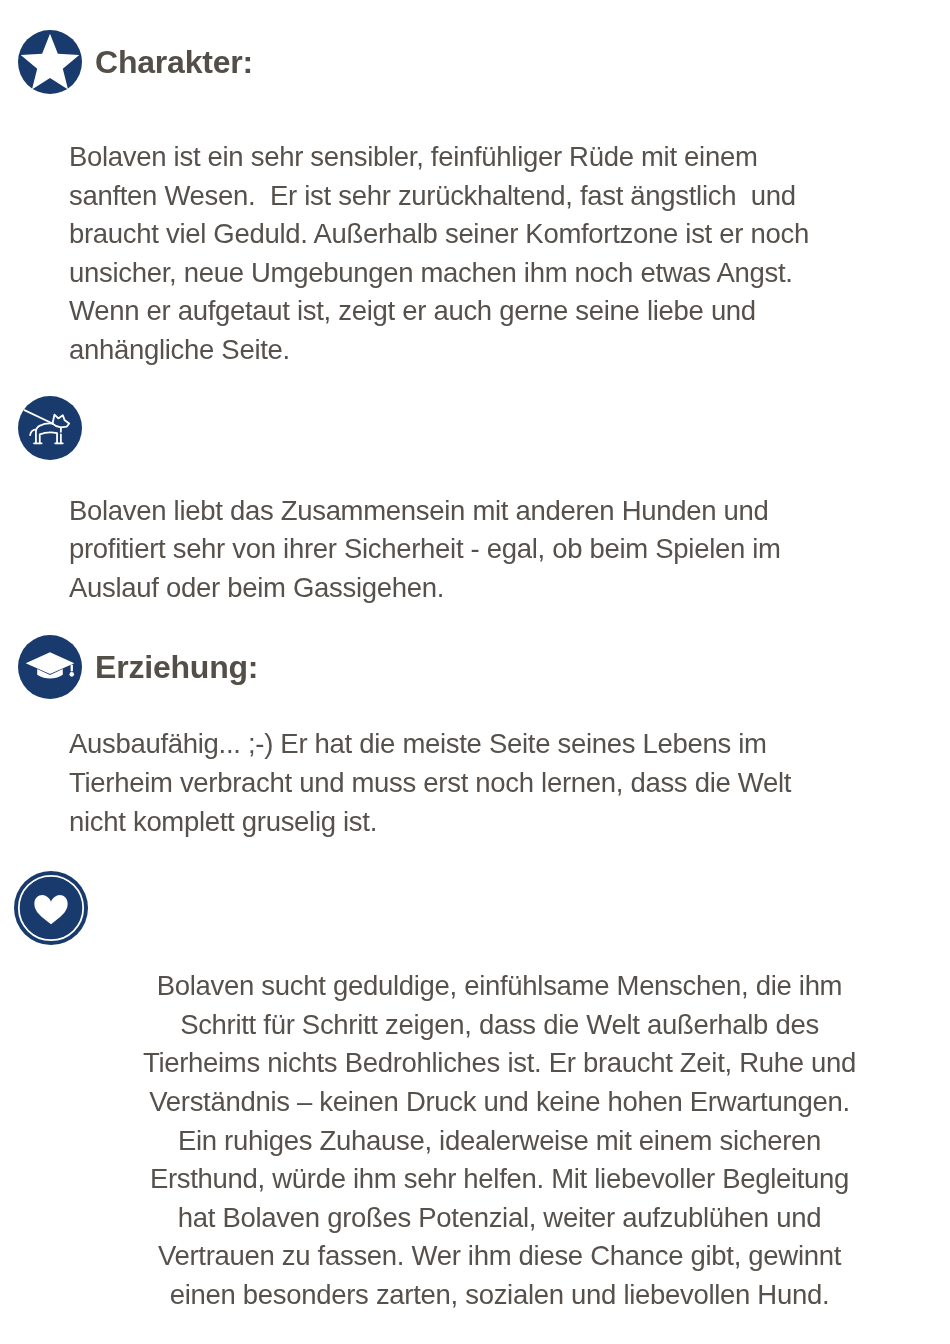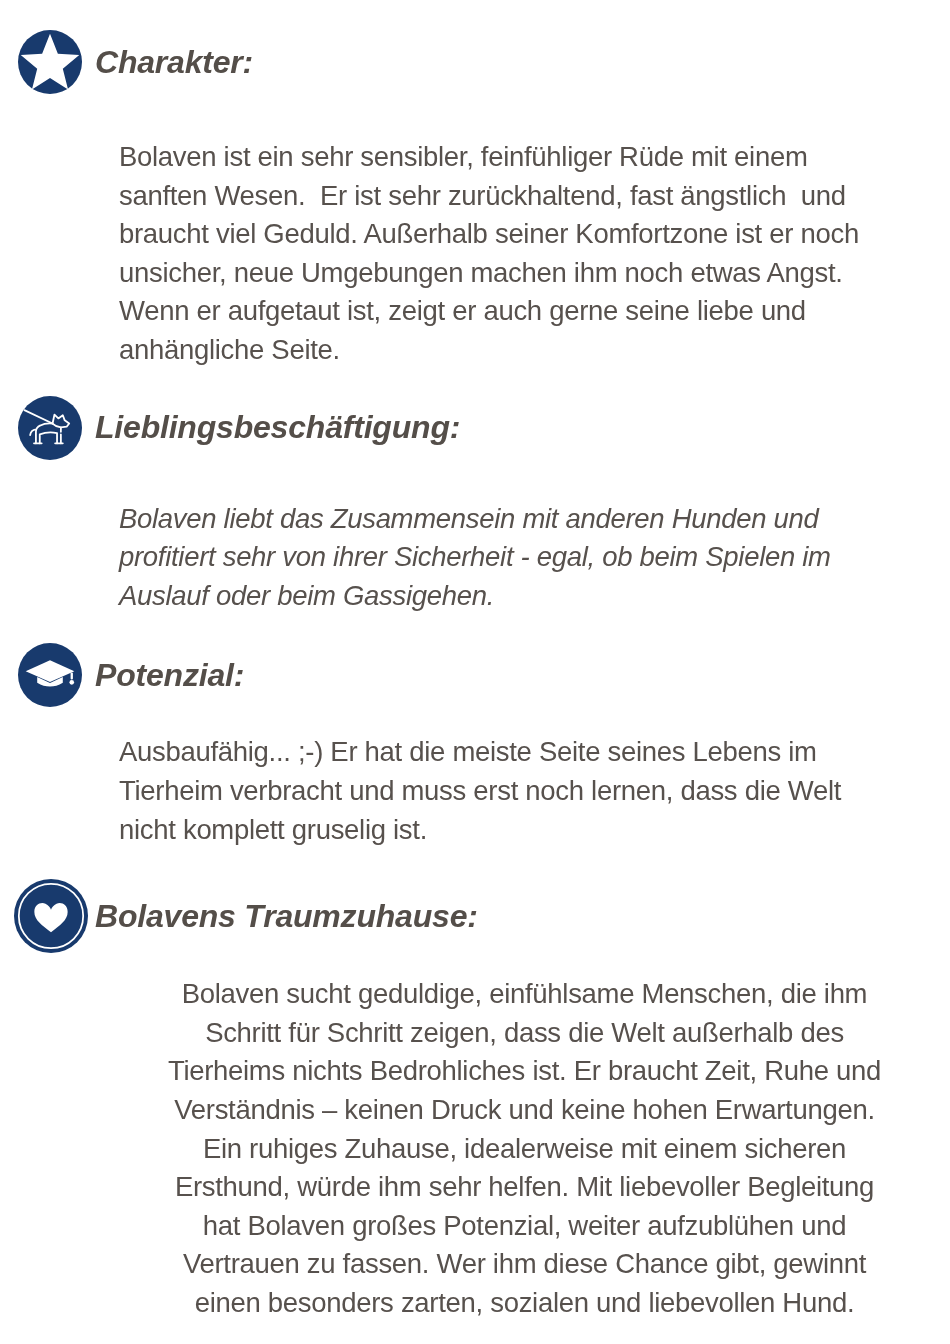--- a/index.html
+++ b/index.html
@@ -23,36 +23,35 @@
     height: 64px;
   }
   .icon-circle svg { display: block; width: 100%; height: 100%; }
   .s4 .icon-circle { width: 74px; height: 74px; margin-left: -4px; }
   .section-heading {
     margin: 0 0 0 13px;
     font-size: 32px;
     font-weight: 700;
     color: #544e49;
     letter-spacing: -0.2px;
-    font-style: italic;
   }
   .s4 .section-heading { margin-left: 7px; }
   .para {
     margin: 0;
-    padding-left: 119px;
+    padding-left: 69px;
     padding-right: 20px;
     font-size: 27.5px;
     line-height: 38.6px;
     color: #57514d;
     letter-spacing: -0.3px;
     white-space: pre-wrap;
   }
   .s1 .para { margin-top: 44px; }
   .s2 { margin-top: 26px; }
-  .s2 .para { margin-top: 40px; font-style: italic; }
+  .s2 .para { margin-top: 32px; }
   .s3 { margin-top: 28px; }
   .s3 .para { margin-top: 26px; }
   .s4 { margin-top: 30px; }
   .s4 .para { margin-top: 22px; text-align: center; }
 </style>
 </head>
 <body>
 
 <div class="page">
 
@@ -80,57 +79,55 @@
         <svg viewBox="0 0 100 100" xmlns="http://www.w3.org/2000/svg">
           <circle cx="50" cy="50" r="50" fill="#183a6d"></circle>
           <g stroke="#ffffff" stroke-width="2.8" fill="none" stroke-linecap="round" stroke-linejoin="round">
             <path d="M10,22 L54,43"></path>
             <path d="M54,43 L57,29 L63,35 L70,30 L73,38 L80,43 L76,48 L67,49 Q59,48 54,43 Z"></path>
             <path d="M67,49 L67,56 M67,74 L67,60 M61,74 L61,58 M54,43 Q42,42 35,46 Q28,49 28,56 L28,74 M34,74 L34,60 M61,58 Q47,55 34,60 M28,52 Q20,53 19,61"></path>
             <path d="M25,74 L31,74 M31,74 L37,74 M58,74 L64,74 M64,74 L70,74"></path>
           </g>
         </svg>
       </div>
-      <h2 class="section-heading">Lieblingsbeschäftigung:</h2>
     </div>
     <p class="para">Bolaven liebt das Zusammensein mit anderen Hunden und
 profitiert sehr von ihrer Sicherheit - egal, ob beim Spielen im
 Auslauf oder beim Gassigehen.</p>
   </section>
 
   <section class="section s3">
     <div class="section-header">
       <div class="icon-circle">
         <svg viewBox="0 0 100 100" xmlns="http://www.w3.org/2000/svg">
           <circle cx="50" cy="50" r="50" fill="#183a6d"></circle>
           <g fill="#ffffff">
             <path d="M50,27 L88,44 L50,61 L12,44 Z"></path>
             <path d="M30,53 L30,62 Q50,74 70,62 L70,53 L50,62.5 Z"></path>
             <rect x="82.2" y="46" width="3.6" height="11" rx="1.5"></rect>
             <circle cx="84" cy="61.5" r="3.6"></circle>
           </g>
         </svg>
       </div>
-      <h2 class="section-heading">Potenzial:</h2>
+      <h2 class="section-heading">Erziehung:</h2>
     </div>
     <p class="para">Ausbaufähig... ;-) Er hat die meiste Seite seines Lebens im
 Tierheim verbracht und muss erst noch lernen, dass die Welt
 nicht komplett gruselig ist.</p>
   </section>
 
   <section class="section s4">
     <div class="section-header">
       <div class="icon-circle">
         <svg viewBox="0 0 100 100" xmlns="http://www.w3.org/2000/svg">
           <circle cx="50" cy="50" r="50" fill="#183a6d"></circle>
           <circle cx="50" cy="50" r="43.5" fill="none" stroke="#ffffff" stroke-width="2.4"></circle>
           <path fill="#ffffff" d="M50,72 C38,62.5 27.5,55.5 27.5,44.5 C27.5,35 36,30.5 42.5,33.5 C46.5,35.3 49,38.5 50,41.5 C51,38.5 53.5,35.3 57.5,33.5 C64,30.5 72.5,35 72.5,44.5 C72.5,55.5 62,62.5 50,72 Z"></path>
         </svg>
       </div>
-      <h2 class="section-heading">Bolavens Traumzuhause:</h2>
     </div>
     <p class="para">Bolaven sucht geduldige, einfühlsame Menschen, die ihm
 Schritt für Schritt zeigen, dass die Welt außerhalb des
 Tierheims nichts Bedrohliches ist. Er braucht Zeit, Ruhe und
 Verständnis – keinen Druck und keine hohen Erwartungen.
 Ein ruhiges Zuhause, idealerweise mit einem sicheren
 Ersthund, würde ihm sehr helfen. Mit liebevoller Begleitung
 hat Bolaven großes Potenzial, weiter aufzublühen und
 Vertrauen zu fassen. Wer ihm diese Chance gibt, gewinnt
 einen besonders zarten, sozialen und liebevollen Hund.</p>

